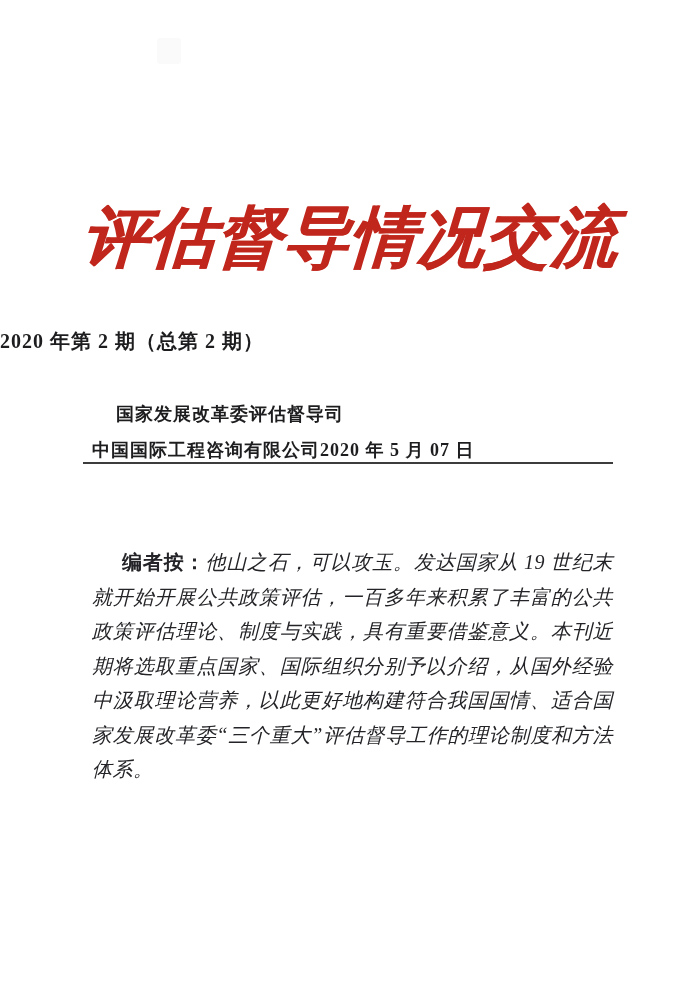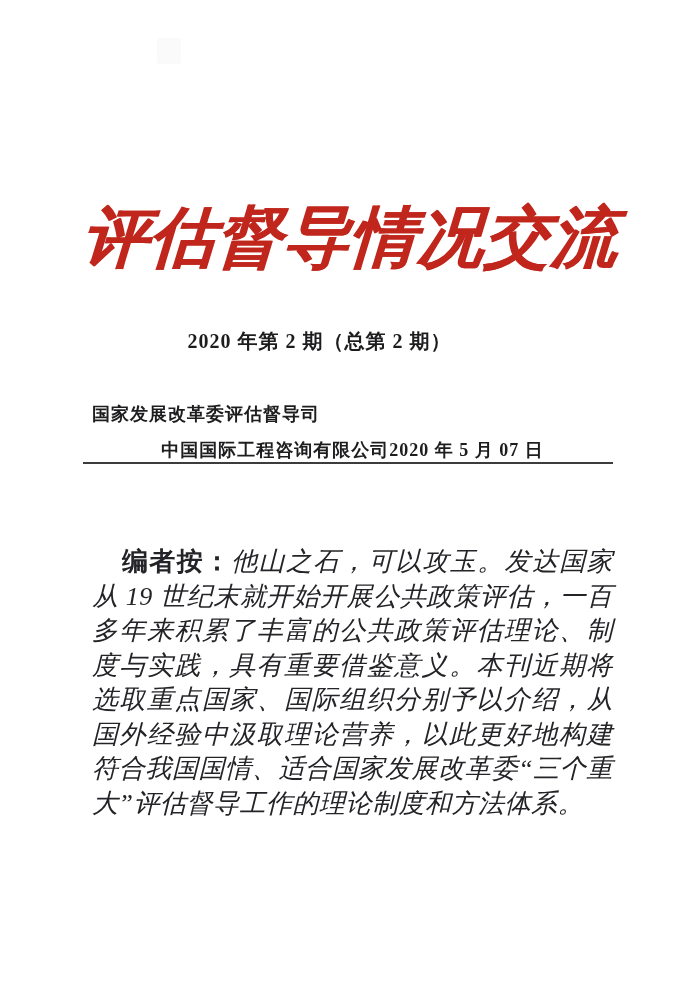--- a/index.html
+++ b/index.html
@@ -51,46 +51,46 @@
     text-shadow: 1px 0 0 var(--masthead-red, #c0261c);
     white-space: nowrap;
     line-height: 104px;
   }
 
   .issue-line {
     position: absolute;
     top: 328px;
     left: 0;
     width: 592px;
-    text-align: center;
+    text-align: left;
     font-size: 20px;
     font-weight: bold;
     letter-spacing: 1px;
     color: var(--body-text, #1d1d1f);
-    padding-left: 47px;
   }
 
   .publisher-block {
     position: absolute;
     left: 92px;
     right: 87px;
     top: 402px;
   }
 
   .publisher-row-1 {
     font-size: 18px;
     font-weight: bold;
     letter-spacing: 1px;
     line-height: 24px;
+    margin-left: 24px;
   }
 
   .publisher-row-2 {
     margin-top: 12px;
     display: flex;
-    justify-content: center;
+    justify-content: flex-start;
     align-items: baseline;
     font-size: 18px;
     font-weight: bold;
     letter-spacing: 1px;
     line-height: 24px;
   }
 
   .rule {
     position: absolute;
     left: 83px;
@@ -98,21 +98,21 @@
     width: 530px;
     height: 2px;
     background: var(--rule, #3c3c3c);
   }
 
   .editor-note {
     position: absolute;
     left: 92px;
     width: 521px;
     top: 545px;
-    font-size: 26px;
+    font-size: 20px;
     line-height: 34.5px;
     letter-spacing: 0.5px;
     text-align: justify;
     text-indent: 30px;
     color: #242428;
   }
 
   .editor-note .note-label {
     font-weight: bold;
     font-style: normal;

